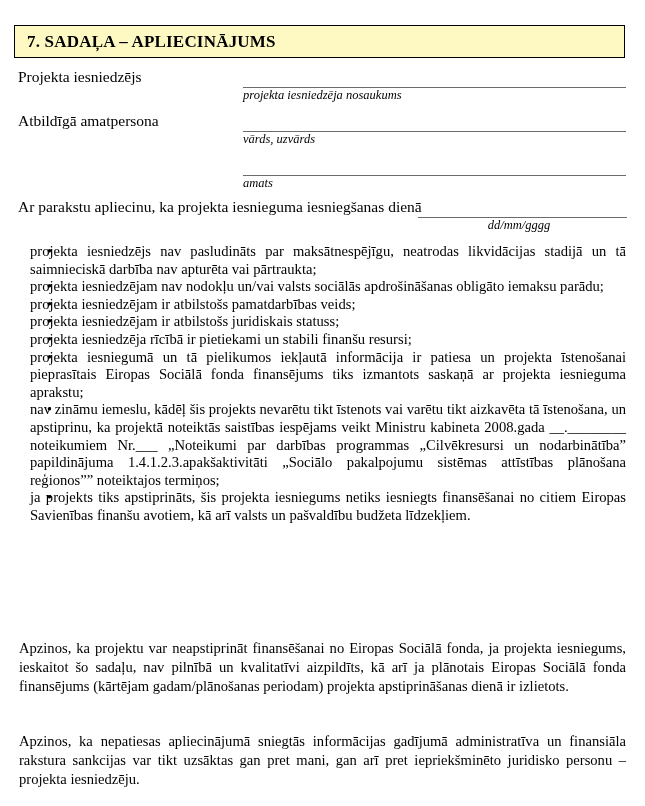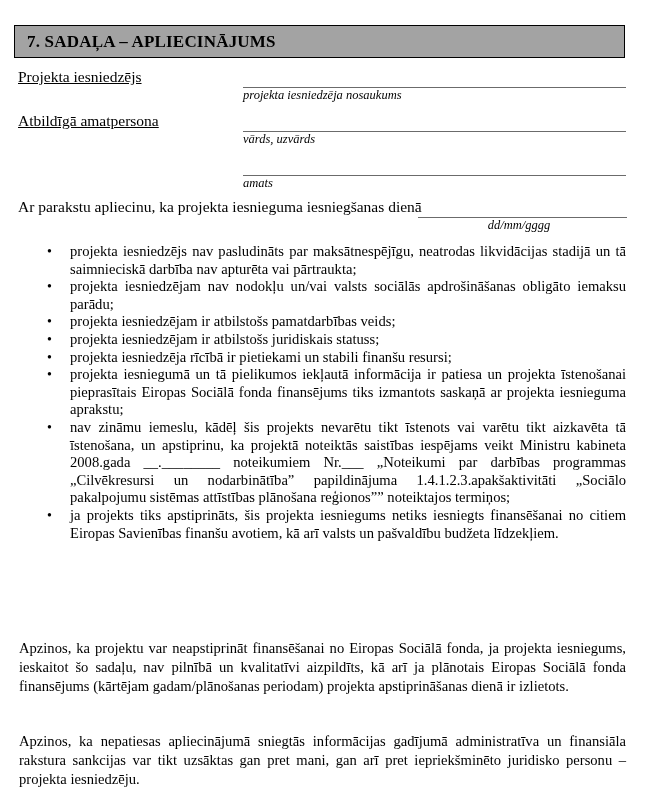--- a/index.html
+++ b/index.html
@@ -22,21 +22,21 @@
     box-sizing: border-box;
   }
 
   
   .section-header {
     position: absolute;
     left: 14px;
     top: 25px;
     width: 611px;
     height: 33px;
-    background: #a3a3a3;
+    background: #fef9c3;
     border: 1.5px solid #000000;
     box-sizing: border-box;
     display: flex;
     align-items: center;
   }
   .section-header-title {
     padding-left: 12px;
     font-size: 17px;
     font-weight: bold;
     letter-spacing: 0.2px;
@@ -54,21 +54,20 @@
   .field-row {
     position: relative;
     height: 44px;
   }
   .field-label {
     position: absolute;
     left: 18px;
     top: 2px;
     font-size: 15.5px;
     white-space: nowrap;
-    text-decoration: underline;
   }
   .field-rule {
     position: absolute;
     left: 243px;
     right: 19px;
     top: 21px;
     border-bottom: 1.2px solid #6b6b6b;
   }
   .field-hint {
     position: absolute;
@@ -119,21 +118,21 @@
     position: absolute;
     left: 0;
     top: 243px;
     width: 645px;
     margin: 0;
     padding: 0;
     list-style: none;
   }
   .bullet-item {
     position: relative;
-    padding-left: 70px;
+    padding-left: 30px;
     padding-right: 19px;
     font-size: 14.6px;
     line-height: 17.6px;
     text-align: justify;
     text-justify: inter-word;
     margin-bottom: 0;
   }
   .bullet-item::before {
     content: "\2022";
     position: absolute;

